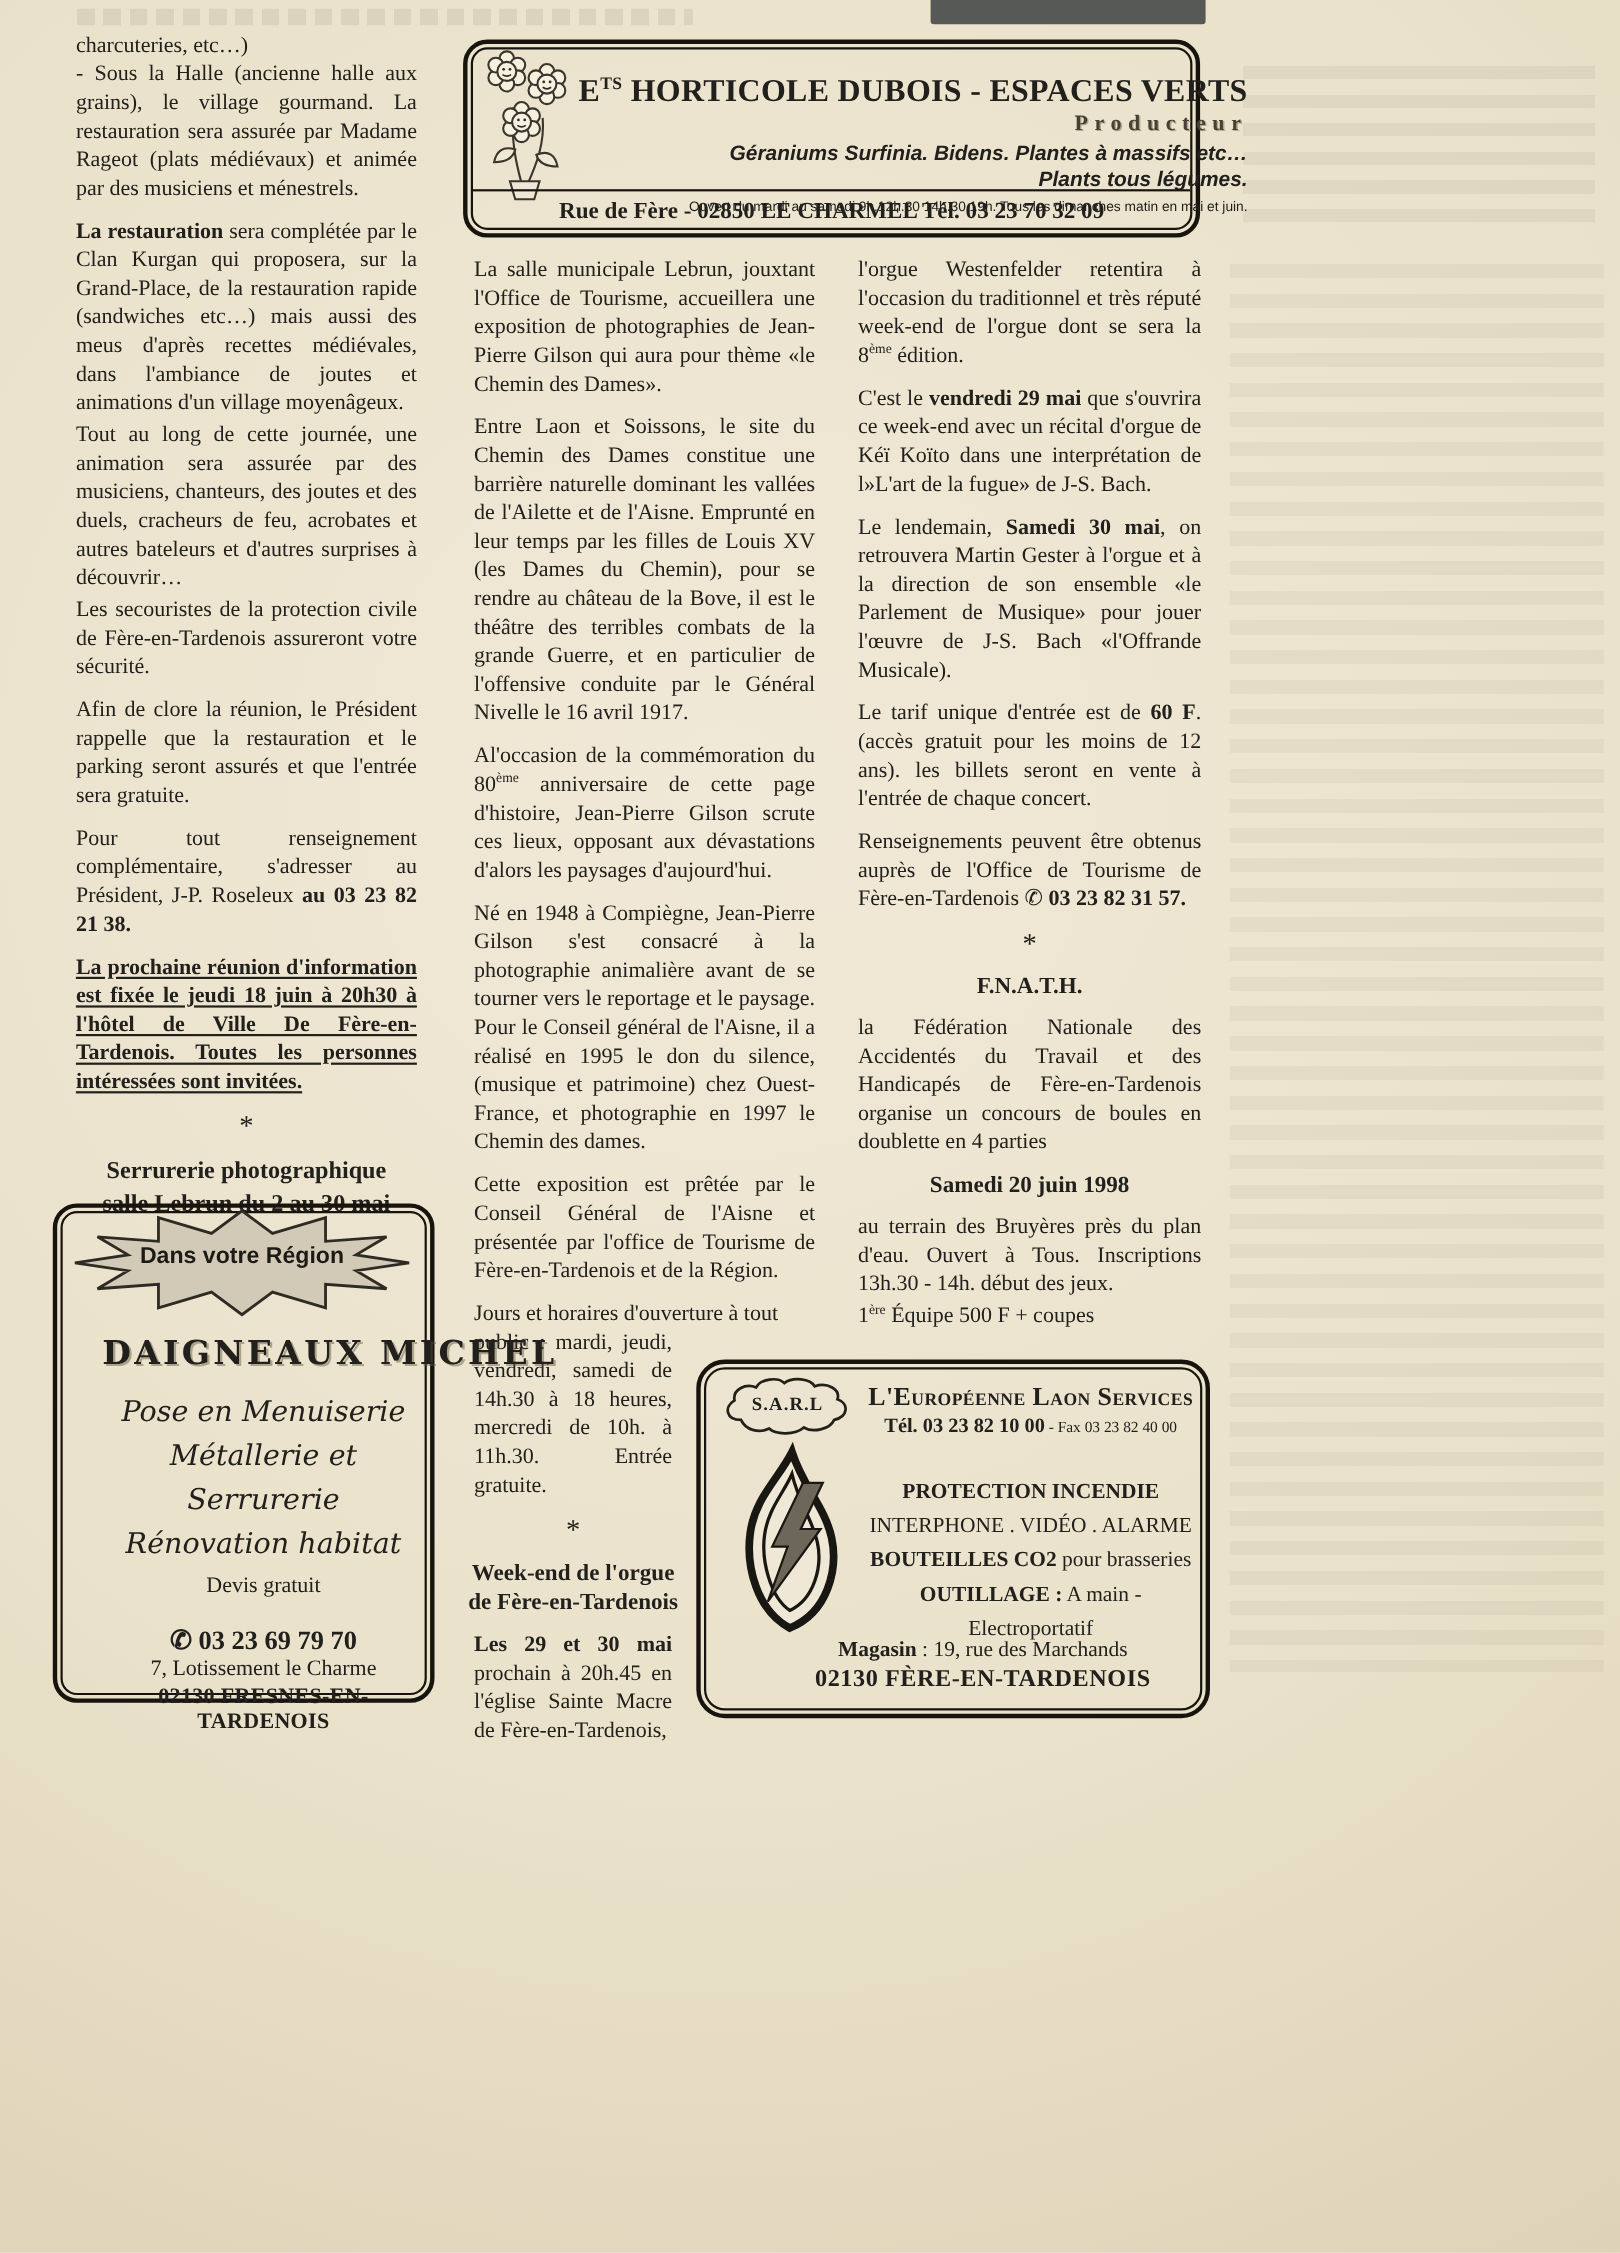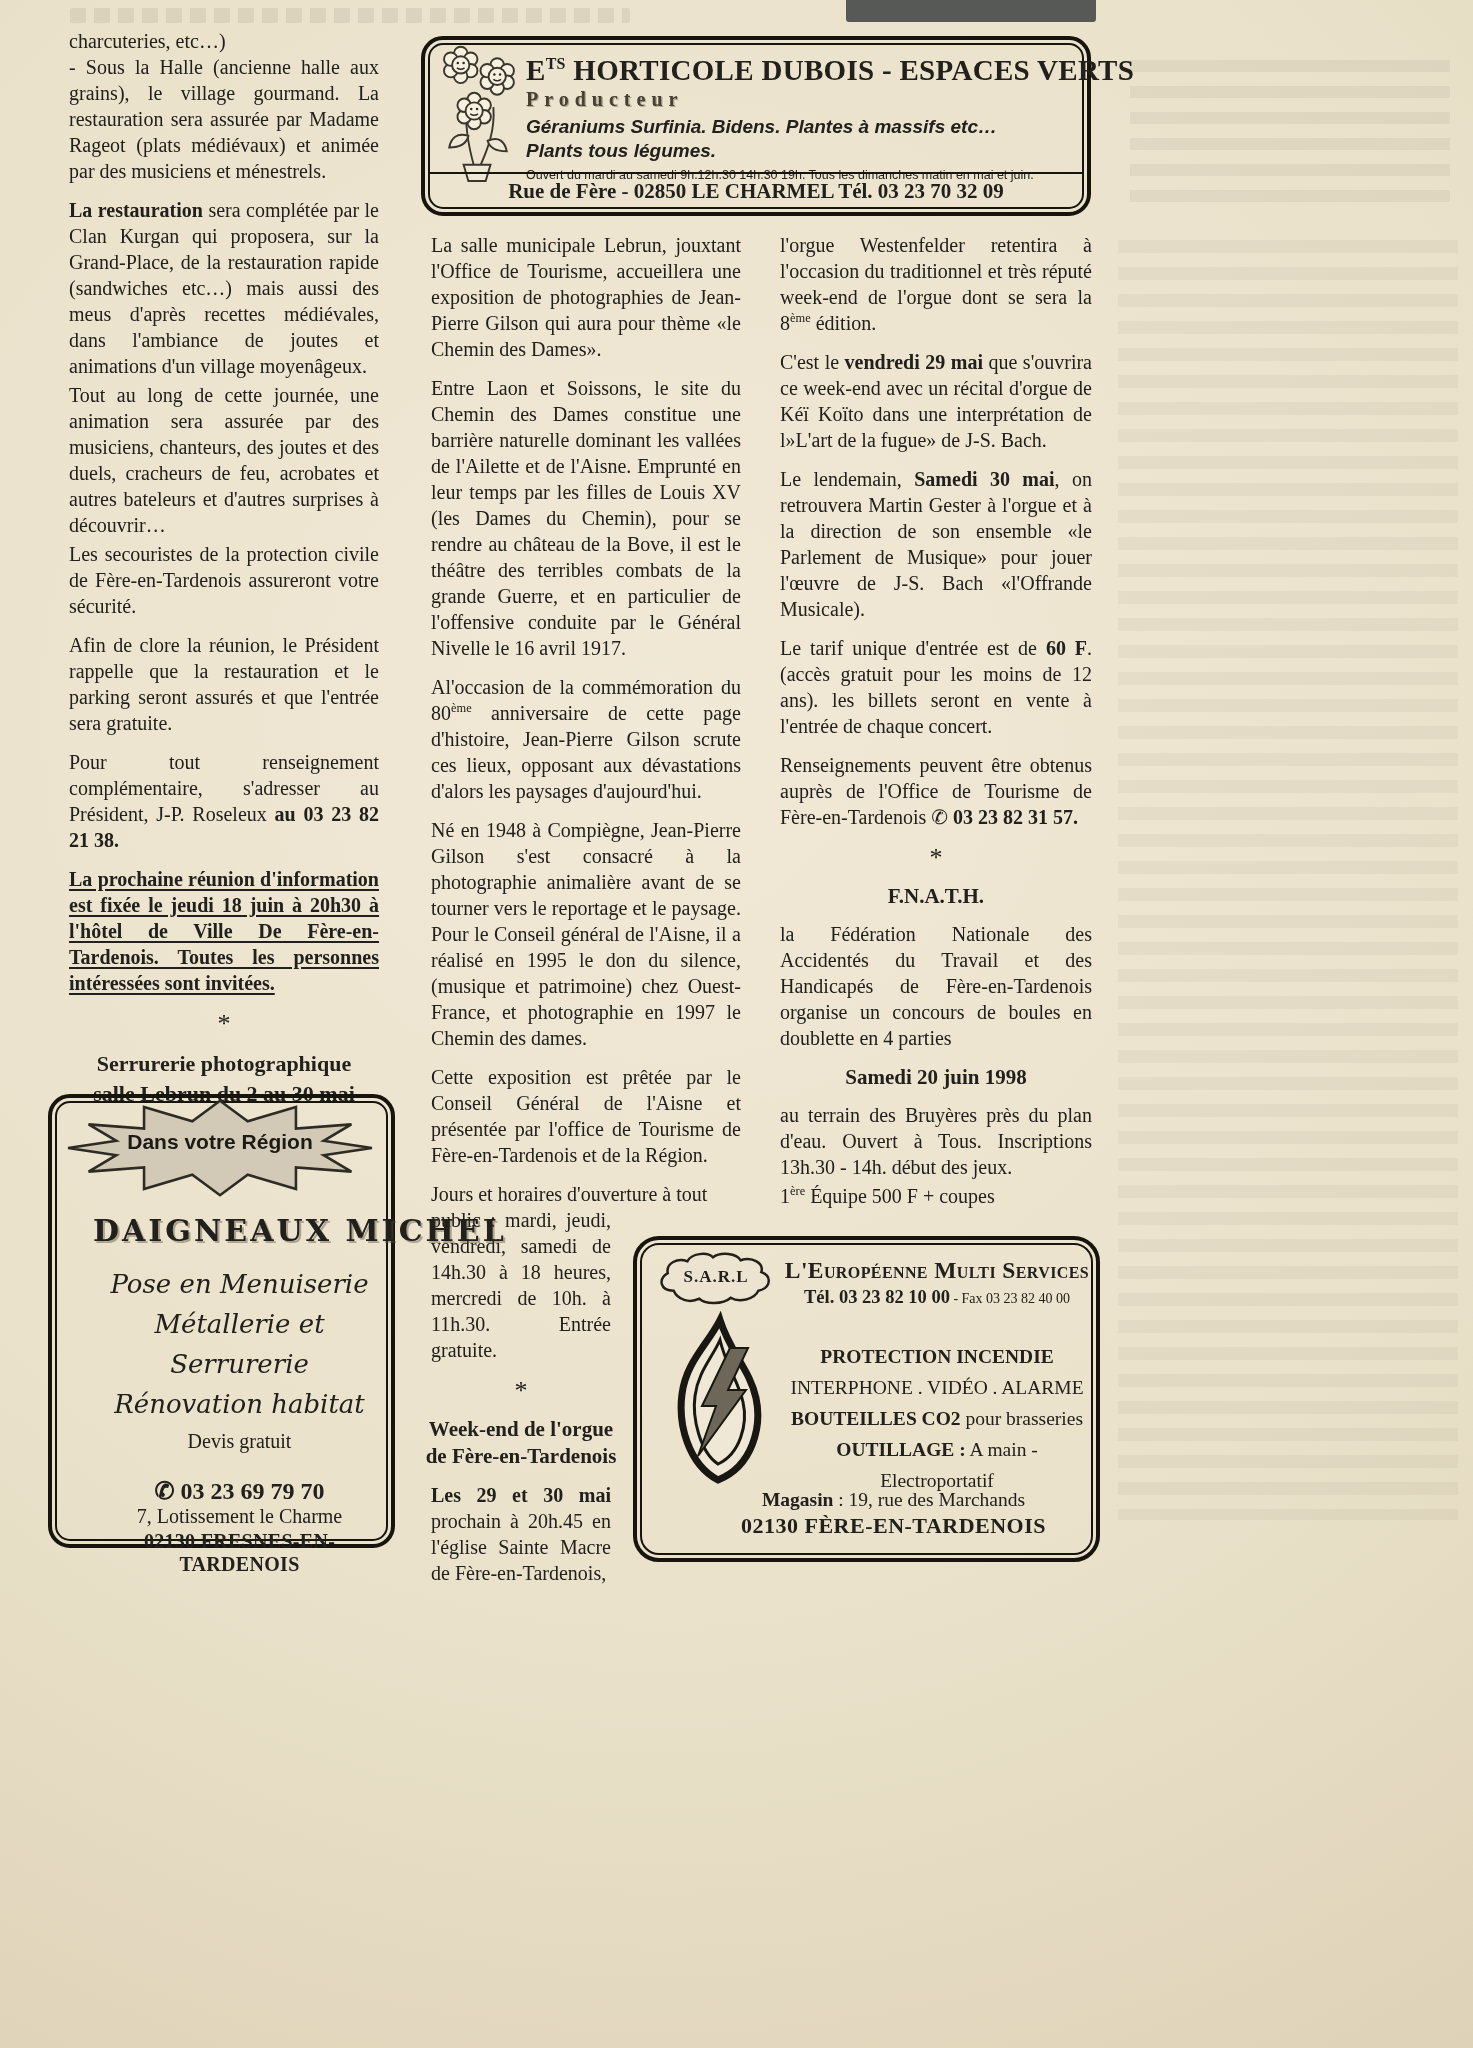--- a/index.html
+++ b/index.html
@@ -42,21 +42,21 @@
 
   
   .adbox{position:absolute;border:4px solid #17140e;border-radius:22px;}
   .adbox-pad{border:2px solid #17140e;border-radius:15px;margin:3px;height:calc(100% - 6px);background:transparent;}
 
   
   #ad-horticole{left:421px;top:36px;width:670px;height:180px;}
   .h-inner{display:flex;flex-direction:column;height:100%;}
   .h-top{flex:1;display:flex;align-items:stretch;min-height:0;}
   .h-logo{width:106px;display:flex;align-items:center;justify-content:center;padding-top:4px;}
-  .h-main{flex:1;text-align:left;padding:3px 10px 0 0;}
+  .h-main{flex:1;text-align:right;padding:16px 10px 0 0;}
   .h-title{font-weight:bold;font-size:29px;line-height:32px;letter-spacing:.3px;white-space:nowrap;}
   .h-title .sup-title{vertical-align:super;font-size:.55em;}
   .h-producteur{font-weight:bold;font-size:20px;letter-spacing:6px;color:#454135;
     text-shadow:1.3px 1.3px 0 #b3a88e;margin-top:2px;}
   .h-products{font-family:"Liberation Sans", sans-serif;font-style:italic;font-weight:bold;
     font-size:19px;line-height:24px;margin-top:4px;}
   .h-hours{font-family:"Liberation Sans", sans-serif;font-size:12.5px;margin-top:5px;white-space:nowrap;}
   .h-address{border-top:2px solid #17140e;text-align:center;font-weight:bold;font-size:21px;
     padding:5px 0 3px;white-space:nowrap;}
 
@@ -245,21 +245,21 @@
   </svg>
   <div class="burst-label">Dans votre Région</div>
 
   <div class="adbox" id="ad-europeenne">
     <div class="adbox-pad" style="border-radius:19px;">
       <div class="e-inner">
         <svg class="e-cloud" viewBox="0 0 130 56" aria-hidden="true">
           <path d="M22 40 C8 40 6 28 16 22 C14 12 26 6 36 10 C40 2 56 0 62 6 C70 0 86 2 90 9 C102 5 114 12 111 21 C122 25 121 37 108 40 C104 49 88 52 80 47 C72 54 54 54 48 48 C38 53 26 49 22 40 Z" fill="#ece4d0" stroke="#23201a" stroke-width="2.5"></path>
         </svg>
         <div class="e-cloud-label">S.A.R.L</div>
-        <div class="e-name">L'Européenne Multi Services</div>
+        <div class="e-name">L'Européenne Laon Services</div>
         <div class="e-tel"><span class="tel-bold">Tél. 03 23 82 10 00</span><span class="fax"> - Fax 03 23 82 40 00</span></div>
         <svg class="e-flame" viewBox="0 0 120 180" aria-hidden="true">
           <path d="M62 6 C50 30 28 48 24 80 C20 110 30 150 60 166 C95 152 104 112 98 84 C92 56 72 38 62 6 Z" fill="#efe8d6" stroke="#191711" stroke-width="7"></path>
           <path d="M62 26 C54 44 40 58 37 82 C34 104 42 138 60 150 C82 140 90 110 85 88 C80 66 68 52 62 26 Z" fill="none" stroke="#191711" stroke-width="3"></path>
           <polygon points="72,34 44,92 58,92 40,142 88,76 70,76 90,34" fill="#6d675a" stroke="#191711" stroke-width="2"></polygon>
         </svg>
         <div class="e-lines">
           <div class="bold">PROTECTION INCENDIE</div>
           <div>INTERPHONE . VIDÉO . ALARME</div>
           <div><span class="bold">BOUTEILLES CO2</span><span> pour brasseries</span></div>

